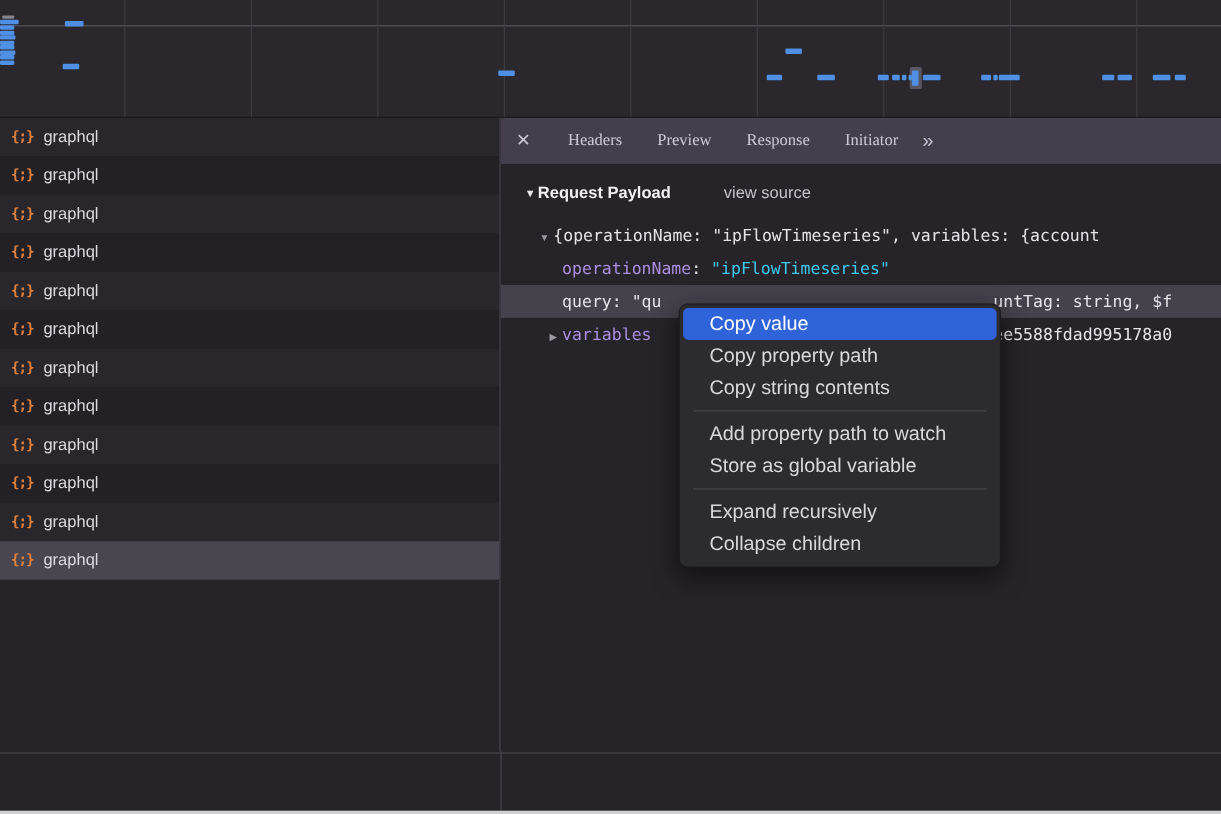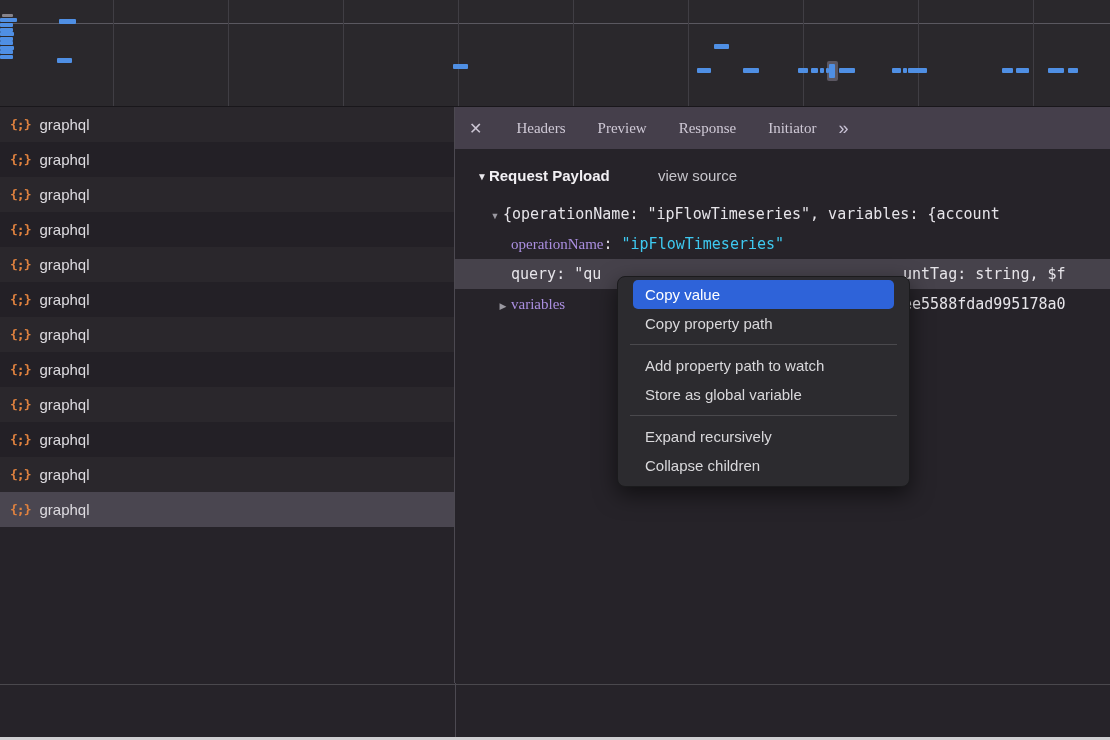--- a/index.html
+++ b/index.html
@@ -37,35 +37,35 @@
   .section-row{height:30px;line-height:30px;margin-top:12px;padding-left:22px;}
   .section-row .tri{font-size:10px;color:#e9e7ec;margin-right:2px;vertical-align:1px;}
   .section-row b{font-size:15px;color:#f2f0f4;}
   .view-source{margin-left:44px;color:#c6c4ca;font-weight:normal;}
   .code-row{position:relative;height:30px;line-height:30px;white-space:nowrap;font-family:"DejaVu Sans Mono",monospace;font-size:15px;color:#e6e4e9;}
   .code-row .tri{display:inline-block;font-family:"Liberation Sans",sans-serif;font-size:9px;color:#9a98a0;width:16px;text-align:center;}
   .code-row.root{padding-left:32px;margin-top:8px;}
   .code-row.prop1{padding-left:56px;}
   .code-row.sel{padding-left:56px;background:#46424b;}
   .code-row.prop2{padding-left:40px;}
-  .key{color:#ab8fe0;font-family:Liberation Serif, serif;}
+  .key{color:#ab8fe0;}
   .str{color:#3ec9f0;}
   .frag-right{position:absolute;left:448px;top:0;}
   
   .bottom-strip{position:absolute;left:0;top:684px;width:1110px;height:53px;background:#262329;border-top:1px solid #4a484d;box-sizing:border-box;}
   .left-divider-ext{position:absolute;left:455px;top:683px;width:1px;height:54px;background:#4c4951;}
   .window-edge{position:absolute;left:0;top:737px;width:1110px;height:3px;background:#cfcfd2;}
   
   .ctx-menu{
     position:absolute;left:617px;top:276px;width:293px;
     background:#2c2b2f;border:1px solid #1b1b1d;border-radius:8px;
     box-shadow:0 8px 22px rgba(0,0,0,0.55);
     padding:3px 0 6px 0;box-sizing:border-box;z-index:50;
   }
-  .ctx-item{height:29px;line-height:29px;margin:0 15px;padding-left:12px;font-size:15px;color:#d9d8db;border-radius:5px;cursor:default;}
+  .ctx-item{height:29px;line-height:29px;margin:0 3px;padding-left:24px;font-size:18px;color:#d9d8db;border-radius:5px;cursor:default;}
   .ctx-item.hl{background:#2e63d9;color:#ffffff;}
   .ctx-sep{height:1px;background:#4a494d;margin:6px 12px;}
 </style>
 </head>
 <body>
 
 <div class="screen">
 
   <div class="overview" id="overview">
     <div class="ov-hline"></div>
@@ -202,20 +202,21 @@
     </div>
   </div>
 
   <div class="bottom-strip"></div>
   <div class="left-divider-ext"></div>
   <div class="window-edge"></div>
 
   <div class="ctx-menu" id="ctxmenu">
       <div class="ctx-item hl" style="background: rgb(46, 99, 217);">Copy value</div>
       <div class="ctx-item">Copy property path</div>
+      <div class="ctx-item">Copy string contents</div>
       <div class="ctx-sep"></div>
       <div class="ctx-item">Add property path to watch</div>
       <div class="ctx-item">Store as global variable</div>
       <div class="ctx-sep"></div>
       <div class="ctx-item">Expand recursively</div>
       <div class="ctx-item">Collapse children</div>
     </div>
 
 </div>
 

